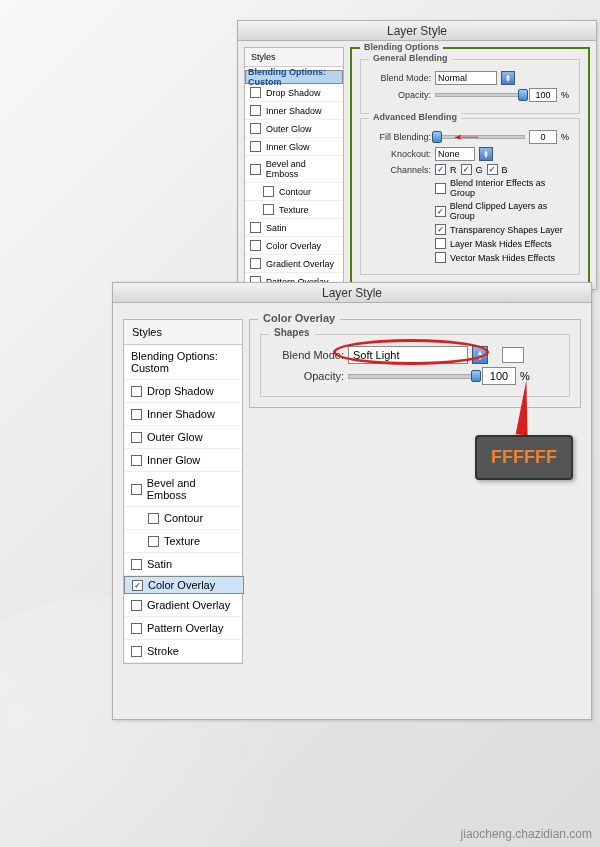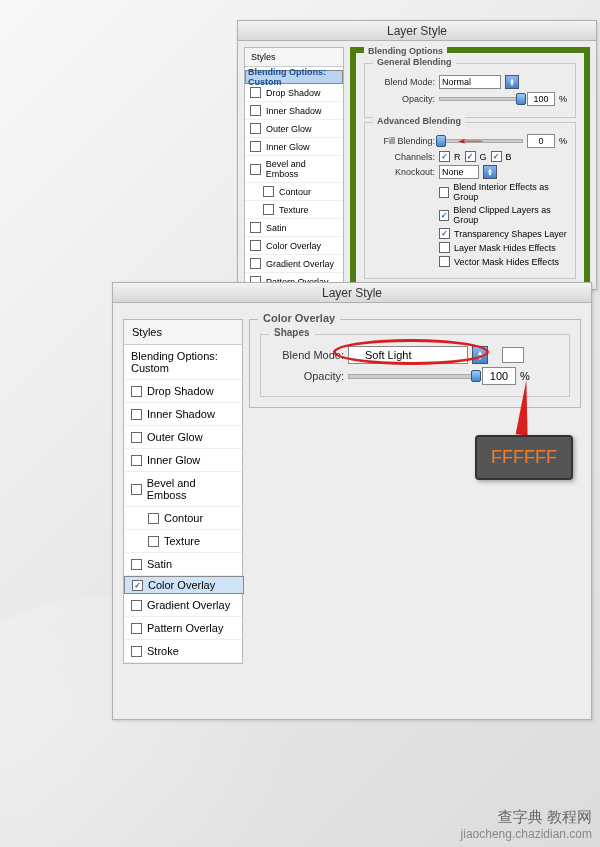--- a/index.html
+++ b/index.html
@@ -9,43 +9,43 @@
 .titlebar{height:20px;background:linear-gradient(#f3f3f3,#d8d8d8);border-bottom:1px solid #b0b0b0;text-align:center;font-size:12px;line-height:20px;color:#333}
 .body{display:flex;padding:6px;gap:6px}
 .styles{width:100px;border:1px solid #b8b8b8;background:#fff;font-size:9px}
 .styles2{width:120px;border:1px solid #b8b8b8;background:#fff;font-size:11px}
 .shead{padding:4px 6px;border-bottom:1px solid #ccc;background:#f5f5f5;font-weight:normal}
 .srow{display:flex;align-items:center;padding:3px 5px;border-bottom:1px solid #eee;cursor:pointer}
 .srow.sel{background:#b8d4f0;color:#1a4c8c;font-weight:bold}
 .srow.sel2{background:#cfe3f7}
 .srow.sub{padding-left:18px}
 .right{flex:1}
-.fieldset{border:6px solid #4d7c0f;margin-bottom:6px;padding:6px 8px 8px;font-size:9px;position:relative}
+.fieldset{border:2px solid #4d7c0f;margin-bottom:6px;padding:6px 8px 8px;font-size:9px;position:relative}
 .fieldset2{border:1px solid #b8b8b8;margin-bottom:6px;padding:10px 10px 10px;font-size:11px;position:relative}
 .legend{position:absolute;top:-7px;left:8px;background:#ededed;padding:0 4px;font-size:9px;font-weight:bold;color:#555}
 .legend2{position:absolute;top:-8px;left:8px;background:#ededed;padding:0 5px;font-size:11px;font-weight:bold;color:#555}
 .subfs{border:1px solid #c8c8c8;padding:8px;margin-top:4px;position:relative}
 .row{display:flex;align-items:center;margin:3px 0;gap:4px}
 .lbl{font-size:9px;text-align:right;color:#333}
 .lbl2{font-size:11px;text-align:right;color:#333;width:75px}
 .sel{border:1px solid #888;background:#fff;font-size:9px;height:14px;padding:0 2px;display:inline-flex;align-items:center}
-.sel2{border:1px solid #888;background:#fff;font-size:11px;height:18px;padding:0 16px;display:inline-flex;align-items:center;width:120px}
+.sel2{border:1px solid #888;background:#fff;font-size:11px;height:18px;padding:0 4px;display:inline-flex;align-items:center;width:120px}
 .selbtn{width:14px;height:14px;background:linear-gradient(#8bb8f0,#4a7dc8);border:1px solid #456;display:inline-flex;align-items:center;justify-content:center;color:#fff;font-size:7px;flex-direction:column;line-height:4px}
 .selbtn2{width:16px;height:18px;background:linear-gradient(#8bb8f0,#4a7dc8);border:1px solid #456;display:inline-flex;align-items:center;justify-content:center;color:#fff;font-size:8px;flex-direction:column;line-height:5px}
 .slider{flex:1;height:4px;background:#ccc;border:1px solid #aaa;position:relative;max-width:90px}
 .slider2{flex:1;height:5px;background:#ccc;border:1px solid #aaa;position:relative;max-width:130px}
 .knob{position:absolute;width:10px;height:12px;background:linear-gradient(#9cf,#48c);border:1px solid #357;border-radius:2px;top:-5px}
 .num{border:1px solid #888;background:#fff;width:28px;height:14px;font-size:9px;text-align:center}
 .num2{border:1px solid #888;background:#fff;width:34px;height:18px;font-size:11px;text-align:center}
 .cb{width:11px;height:11px;border:1px solid #666;background:#fff;display:inline-flex;align-items:center;justify-content:center;font-size:8px;color:#1a5cb0}
 .cb.on::before{content:"✓";font-weight:bold}
 .swatch{width:22px;height:16px;border:1px solid #888;background:#fff}
 .arrow{position:absolute;color:#d00;font-size:18px;font-weight:bold}
 .ring{position:absolute;border:3px solid #d82020;border-radius:50%;pointer-events:none}
-.callout{position:absolute;background:#555;border:2px solid #333;border-radius:4px;padding:10px 14px;color:#f08030;font-size:18px;font-weight:normal;text-align:center;box-shadow:2px 2px 4px rgba(0,0,0,0.3)}
+.callout{position:absolute;background:#555;border:2px solid #333;border-radius:4px;padding:10px 14px;color:#f08030;font-size:18px;font-weight:bold;text-align:center;box-shadow:2px 2px 4px rgba(0,0,0,0.3)}
 .ptr{position:absolute;width:0;height:0;border-left:6px solid transparent;border-right:6px solid transparent;border-bottom:55px solid #d82020}
 .wm{position:absolute;bottom:6px;right:8px;text-align:right;font-size:12px;color:#888}
 .wm .a{font-size:15px;color:#666}
 </style>
 </head>
 <body>
 
 <div class="curve"></div>
 
 <div class="panel" style="left:237px;top:20px;width:360px;height:270px">
@@ -117,33 +117,33 @@
           <div class="row" style="position:relative">
               <span class="lbl" style="width:62px">Fill Blending:</span>
               <span class="slider">
                 <span class="knob" style="left:-4px"></span>
               </span>
               <input class="num" value="0" style="">
               <span>%</span>
             <span class="arrow" style="left:88px;top:-6px;transform:scaleX(2.2)">←</span>
           </div>
           <div class="row">
+              <span class="lbl" style="width:62px">Knockout:</span>
+              <span class="sel" style="width:40px">None</span>
+              <span class="selbtn">▴<br>▾</span>
+            </div>
+          <div class="row">
               <span class="lbl" style="width:62px">Channels:</span>
             <span class="cb on"></span>
               <span>R</span>
             <span class="cb on"></span>
               <span>G</span>
             <span class="cb on"></span>
               <span>B</span>
           </div>
-          <div class="row">
-              <span class="lbl" style="width:62px">Knockout:</span>
-              <span class="sel" style="width:40px">None</span>
-              <span class="selbtn">▴<br>▾</span>
-            </div>
           <div id="p1opts" style="padding-left:66px">
               <div class="row">
                 <span class="cb"></span>
                 <span>Blend Interior Effects as Group</span>
               </div>
               <div class="row">
                 <span class="cb on"></span>
                 <span>Blend Clipped Layers as Group</span>
               </div>
               <div class="row">
@@ -247,15 +247,14 @@
         </div>
       </div>
     </div>
   </div>
 </div>
 
 <div class="ptr" style="left:518px;top:380px;transform:rotate(5deg)"></div>
 <div class="callout" style="left:475px;top:435px">FFFFFF</div>
 
 <div class="wm">
-  <div class="a">查字典 教程网</div>
   <div>jiaocheng.chazidian.com</div>
 </div>
 
 </body></html>

